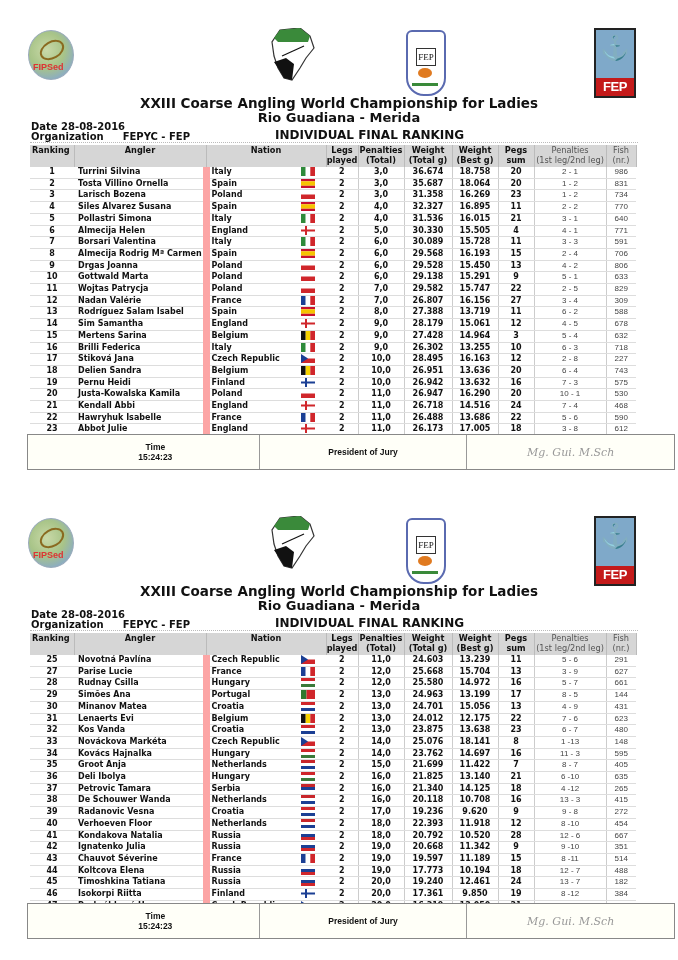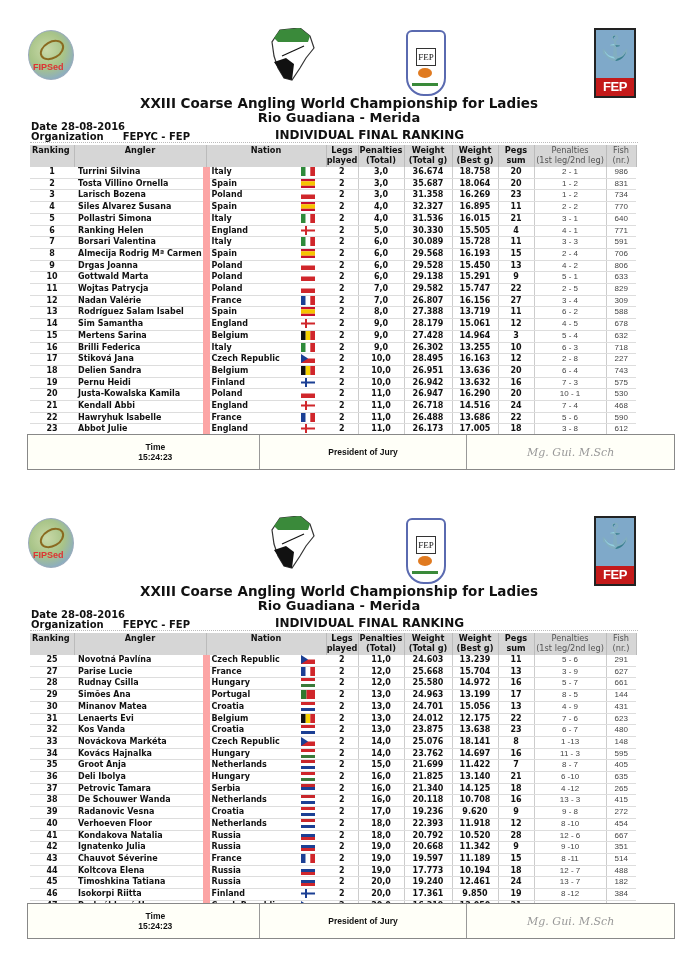--- a/index.html
+++ b/index.html
@@ -184,21 +184,21 @@
           <td class="c br">2</td>
           <td class="c br">4,0</td>
           <td class="c br">31.536</td>
           <td class="c br">16.015</td>
           <td class="c br">21</td>
           <td class="c light br">3 - 1</td>
           <td class="c light">640</td>
         </tr>
         <tr>
           <td class="rk">6</td>
-          <td class="nm">Ranking Helen</td>
+          <td class="nm">Almecija Helen</td>
           <td class="nat">England</td>
           <td class="c"><svg viewBox="0 0 14 9" class="flag">
               <rect x="0" y="0" width="14" height="9" fill="#ffffff"></rect>
               <rect x="4" y="0" width="2" height="9" fill="#d0262b"></rect>
               <rect x="0" y="3.5" width="14" height="2" fill="#d0262b"></rect>
             </svg></td>
           <td class="c br">2</td>
           <td class="c br">5,0</td>
           <td class="c br">30.330</td>
           <td class="c br">15.505</td>

